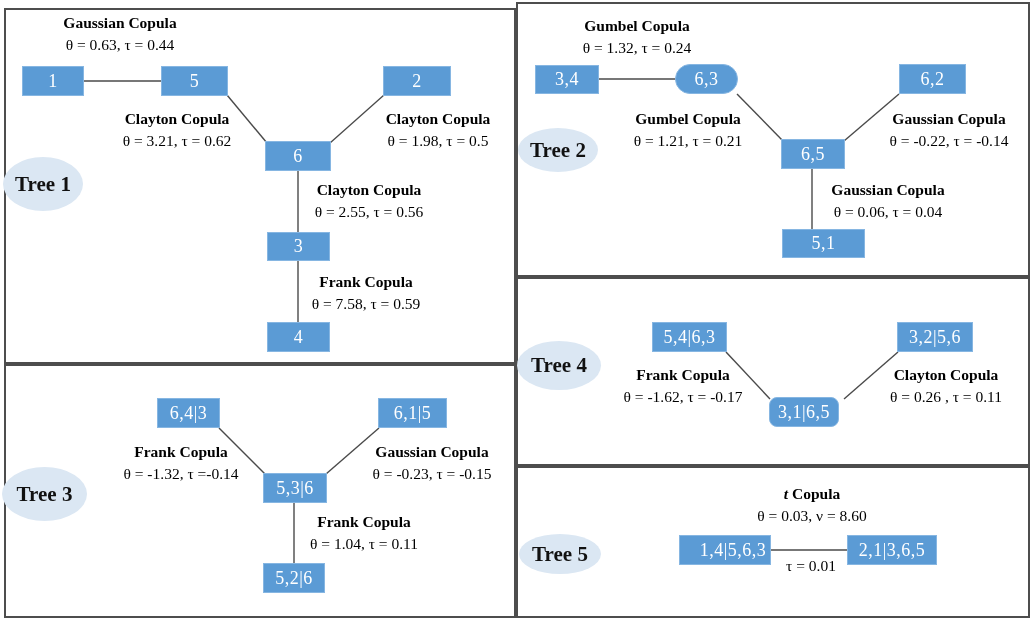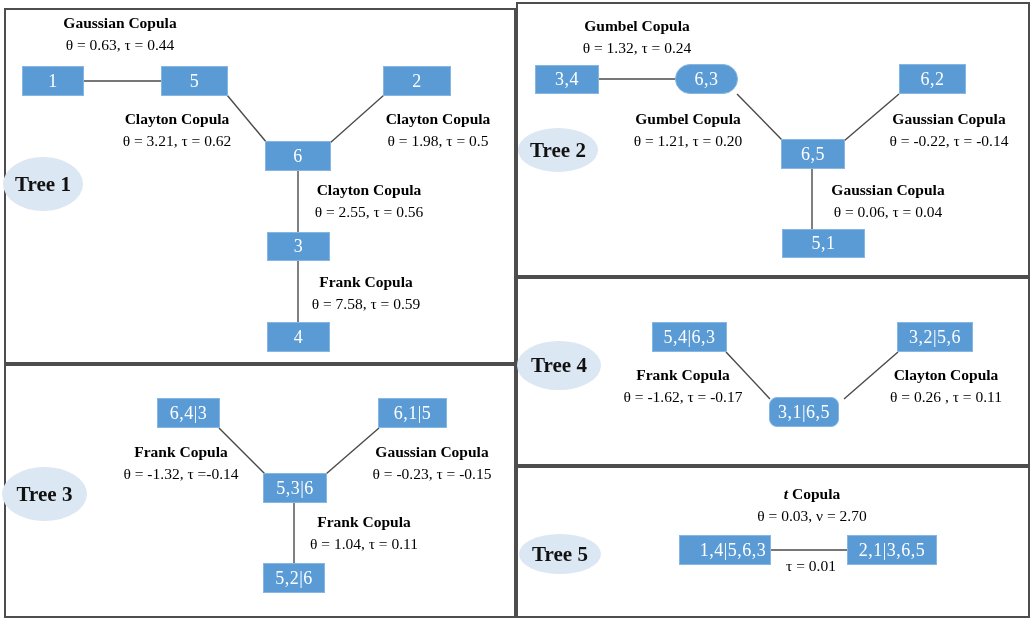--- a/index.html
+++ b/index.html
@@ -110,21 +110,21 @@
   <div class="node" style="left:899px;top:64px;width:67px;height:30px;">6,2</div>
   <div class="node" style="left:781px;top:139px;width:64px;height:30px;">6,5</div>
   <div class="node" style="left:782px;top:229px;width:83px;height:29px;">5,1</div>
 
   <div class="edge-label" style="left:637px;top:16px;">
     <div class="copula-title">Gumbel Copula</div>
     <div class="copula-params">θ = 1.32, τ = 0.24</div>
   </div>
   <div class="edge-label" style="left:688px;top:109px;">
     <div class="copula-title">Gumbel Copula</div>
-    <div class="copula-params">θ = 1.21, τ = 0.20</div>
+    <div class="copula-params">θ = 1.21, τ = 0.21</div>
   </div>
   <div class="edge-label" style="left:949px;top:109px;">
     <div class="copula-title">Gaussian Copula</div>
     <div class="copula-params">θ = -0.22, τ = -0.14</div>
   </div>
   <div class="edge-label" style="left:888px;top:180px;">
     <div class="copula-title">Gaussian Copula</div>
     <div class="copula-params">θ = 0.06, τ = 0.04</div>
   </div>
 
@@ -157,19 +157,19 @@
   <div class="edge-label" style="left:946px;top:365px;">
     <div class="copula-title">Clayton Copula</div>
     <div class="copula-params">θ = 0.26 , τ = 0.11</div>
   </div>
 
   <div class="node" style="left:679px;top:535px;width:92px;height:30px;padding-left:16px;">1,4|5,6,3</div>
   <div class="node" style="left:847px;top:535px;width:90px;height:30px;">2,1|3,6,5</div>
 
   <div class="edge-label" style="left:812px;top:484px;">
     <div class="copula-title first-italic">t Copula</div>
-    <div class="copula-params">θ = 0.03, ν = 2.70</div>
+    <div class="copula-params">θ = 0.03, ν = 8.60</div>
   </div>
   <div class="edge-label" style="left:811px;top:556px;">
     <div class="copula-params" style="margin-top:0;">τ = 0.01</div>
   </div>
 
 </div>
 
 </body></html>

